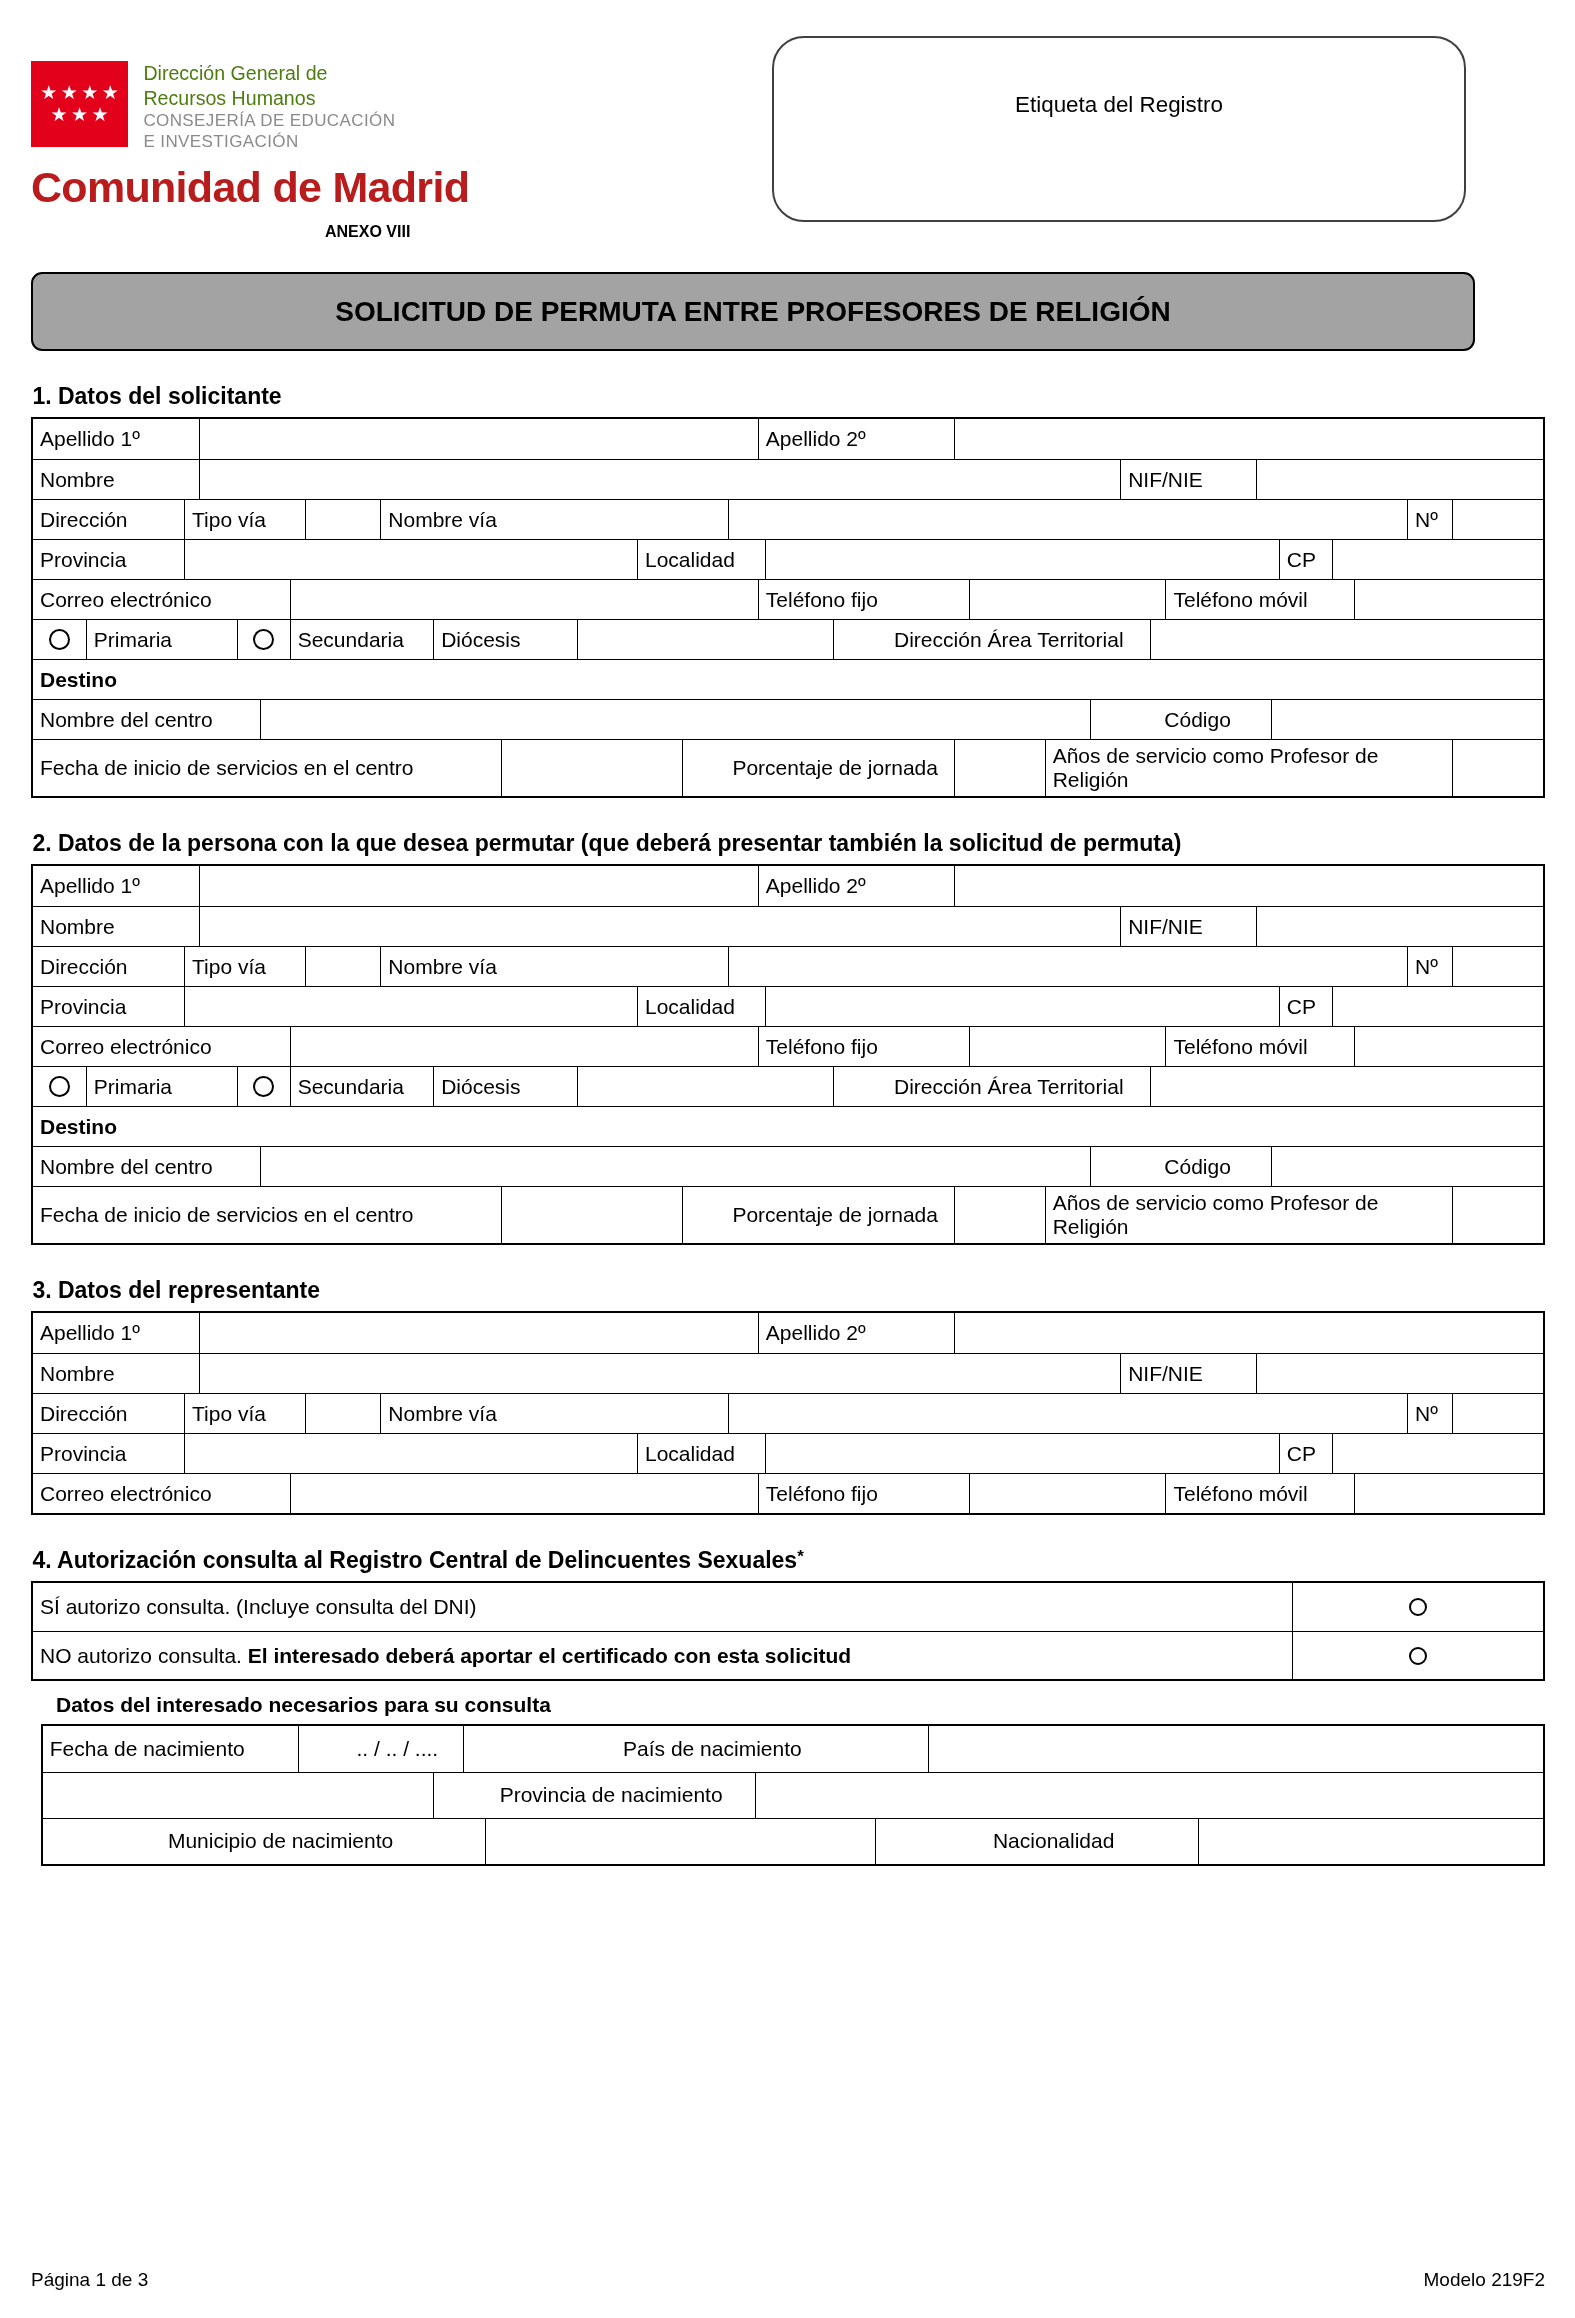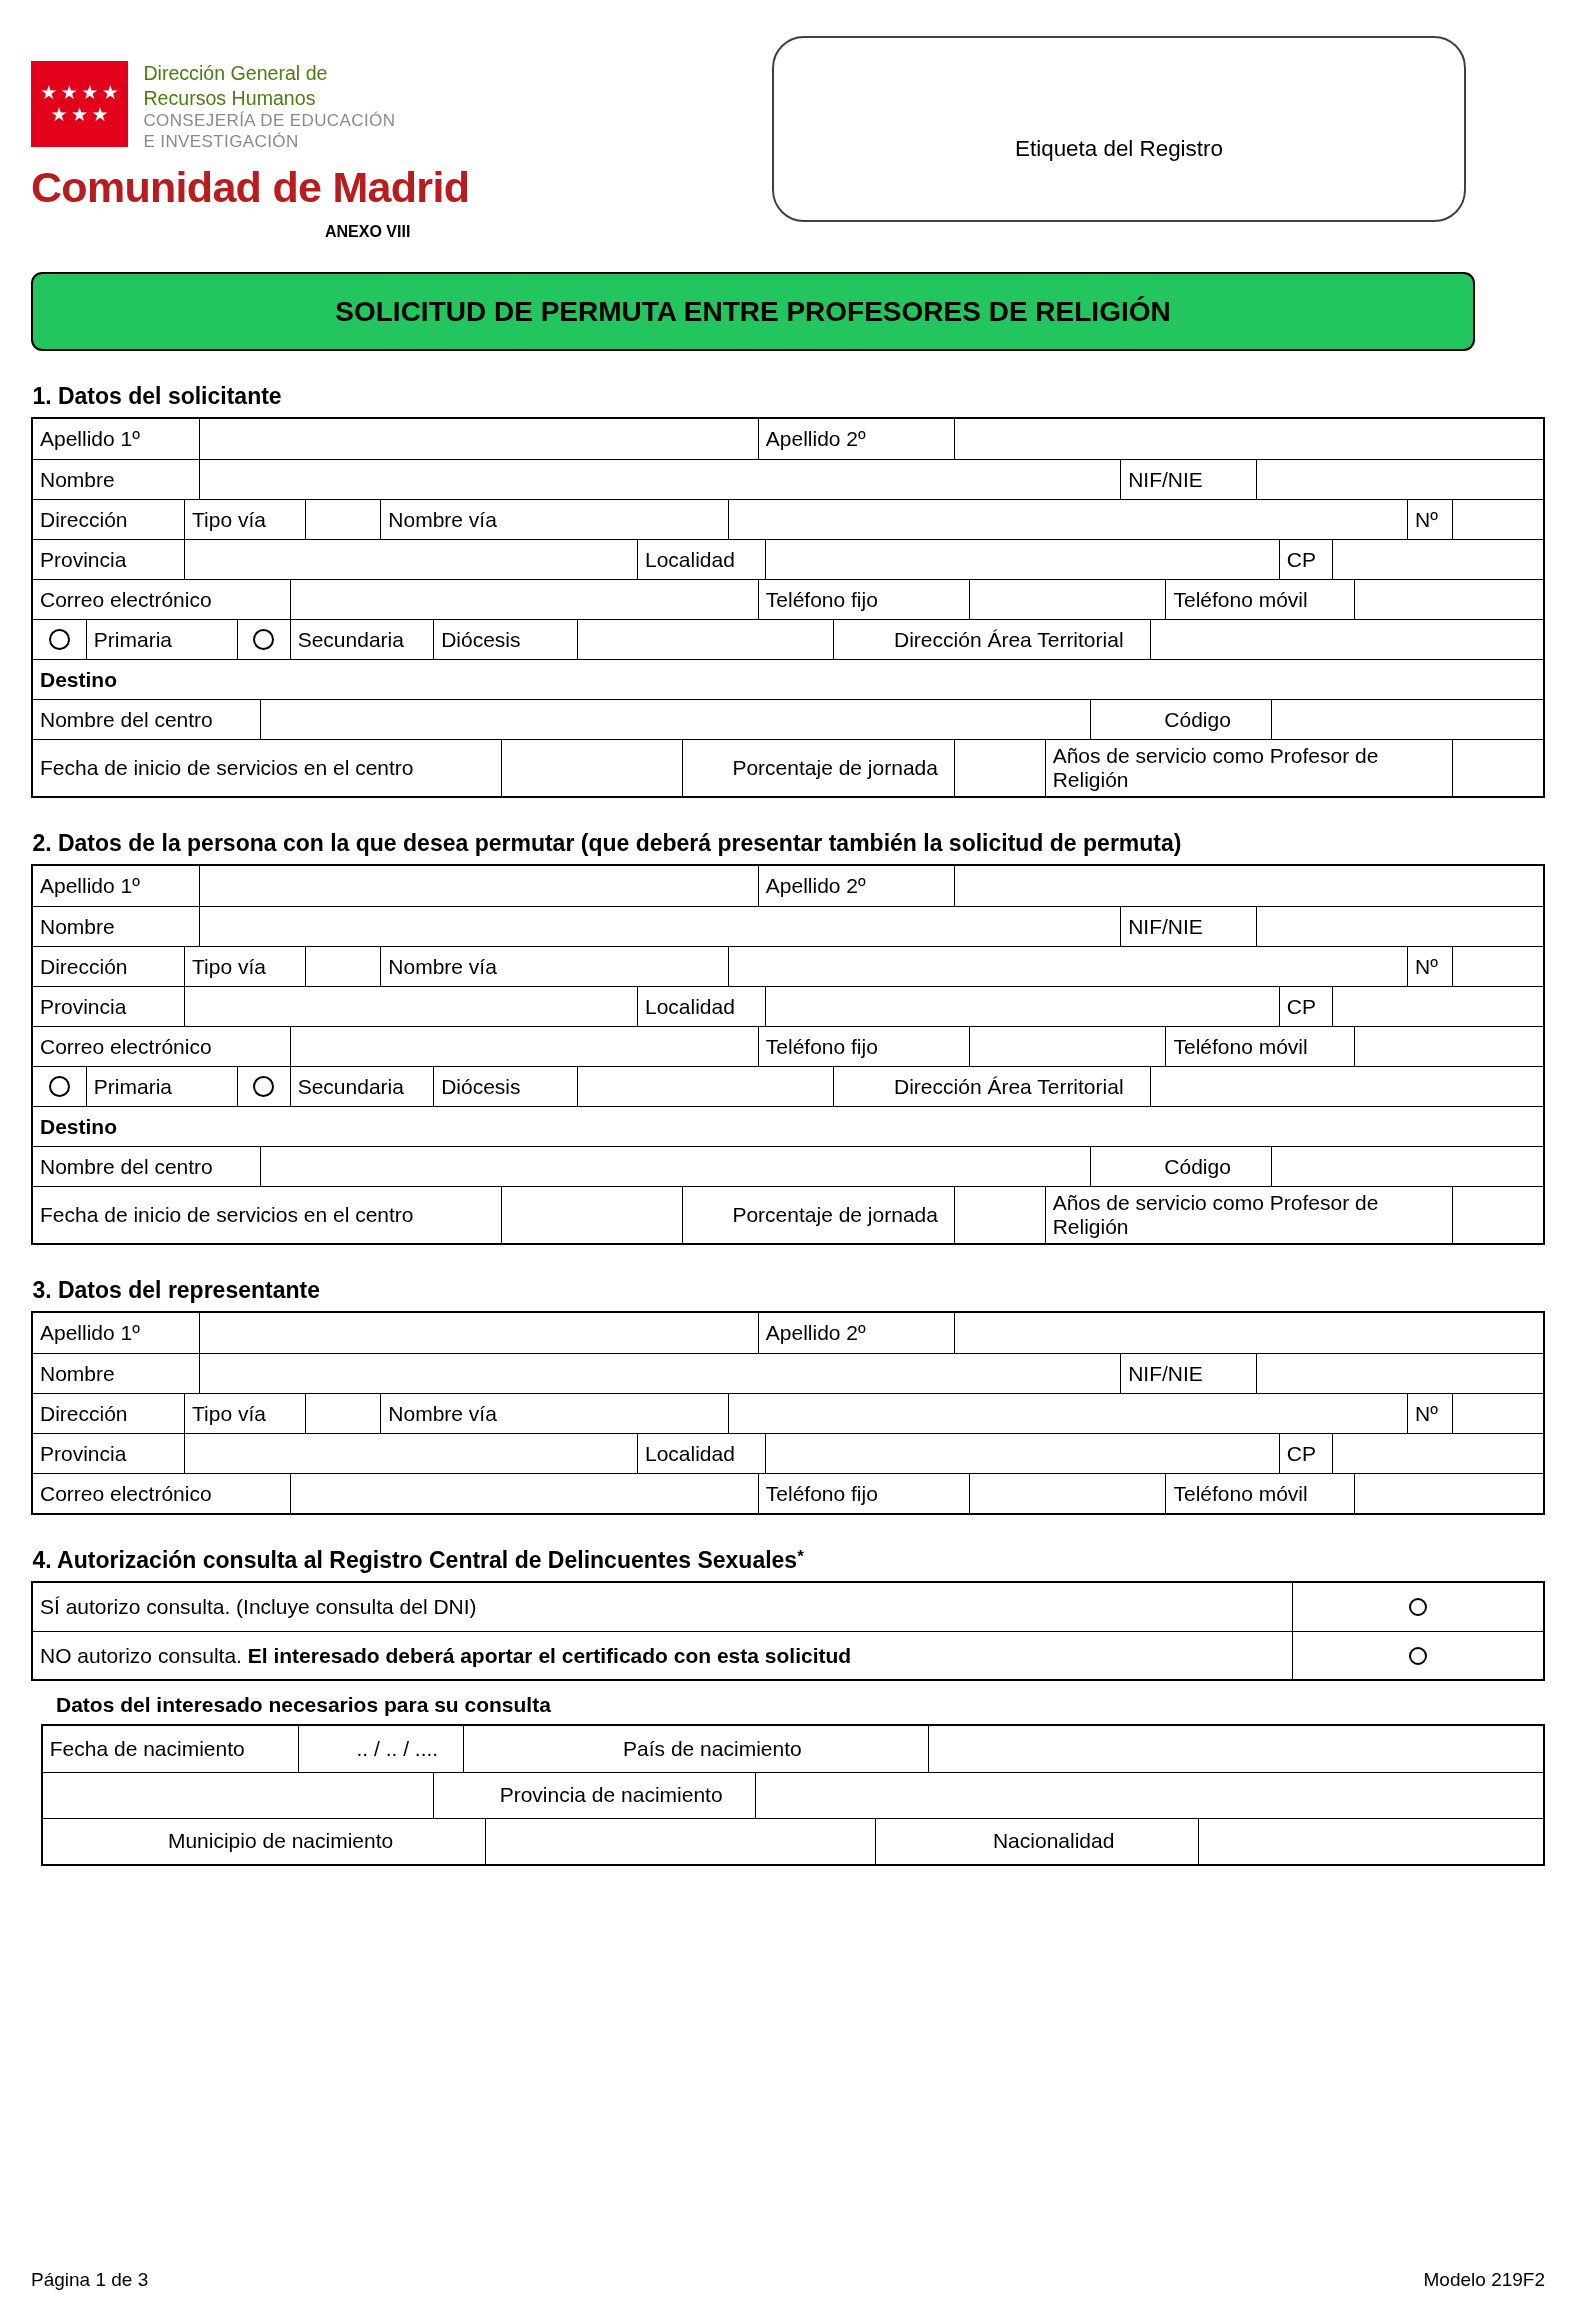--- a/index.html
+++ b/index.html
@@ -12,24 +12,24 @@
   .logo-row { display: flex; gap: 15.4px; }
   .flag { width: 97px; height: 86px; background: #e2001a; display: flex; flex-direction: column;
     align-items: center; justify-content: center; margin-top: 25px; }
   .stars { color: #fff; font-size: 19px; line-height: 22px; letter-spacing: 3.5px; text-indent: 3.5px; }
   .org-text { margin-top: 25px; }
   .org-l1 { font-size: 19.6px; color: #4d7c0f; line-height: 24.5px; }
   .org-l2 { font-size: 17px; color: #8a8a8a; line-height: 21px; letter-spacing: 0.4px; }
   .brand { font-size: 43px; font-weight: bold; color: #b91c1c; margin-top: 11.2px; letter-spacing: -0.7px; }
   .anexo { font-size: 16px; font-weight: bold; margin: 11.2px 0 0 294px; }
   .etiqueta-box { width: 694px; height: 186px; border: 2.1px solid #404040; border-radius: 32px;
-    margin-right: 79px; text-align: center; padding-top: 98px; font-size: 22.4px; flex: none; }
+    margin-right: 79px; text-align: center; padding-top: 54px; font-size: 22.4px; flex: none; }
 
   
-  .title-bar { width: 1444px; height: 79px; background: #22c55e; border: 2.8px solid #000;
+  .title-bar { width: 1444px; height: 79px; background: #a3a3a3; border: 2.8px solid #000;
     border-radius: 11.2px; display: flex; align-items: center; justify-content: center;
     font-size: 28px; font-weight: bold; margin-top: 31px; }
 
   
   .sec-title { font-size: 23px; font-weight: bold; margin: 32px 0 7px 1.4px; }
   .ast { font-size: 17px; vertical-align: top; }
   .ftable { border: 2.1px solid #000; width: 100%; }
   .frow { display: flex; min-height: 40px; }
   .frow + .frow { border-top: 1.4px solid #000; }
   .cell { display: flex; align-items: center; padding: 2.8px 7px; font-size: 21px; flex: 0 0 auto; }

